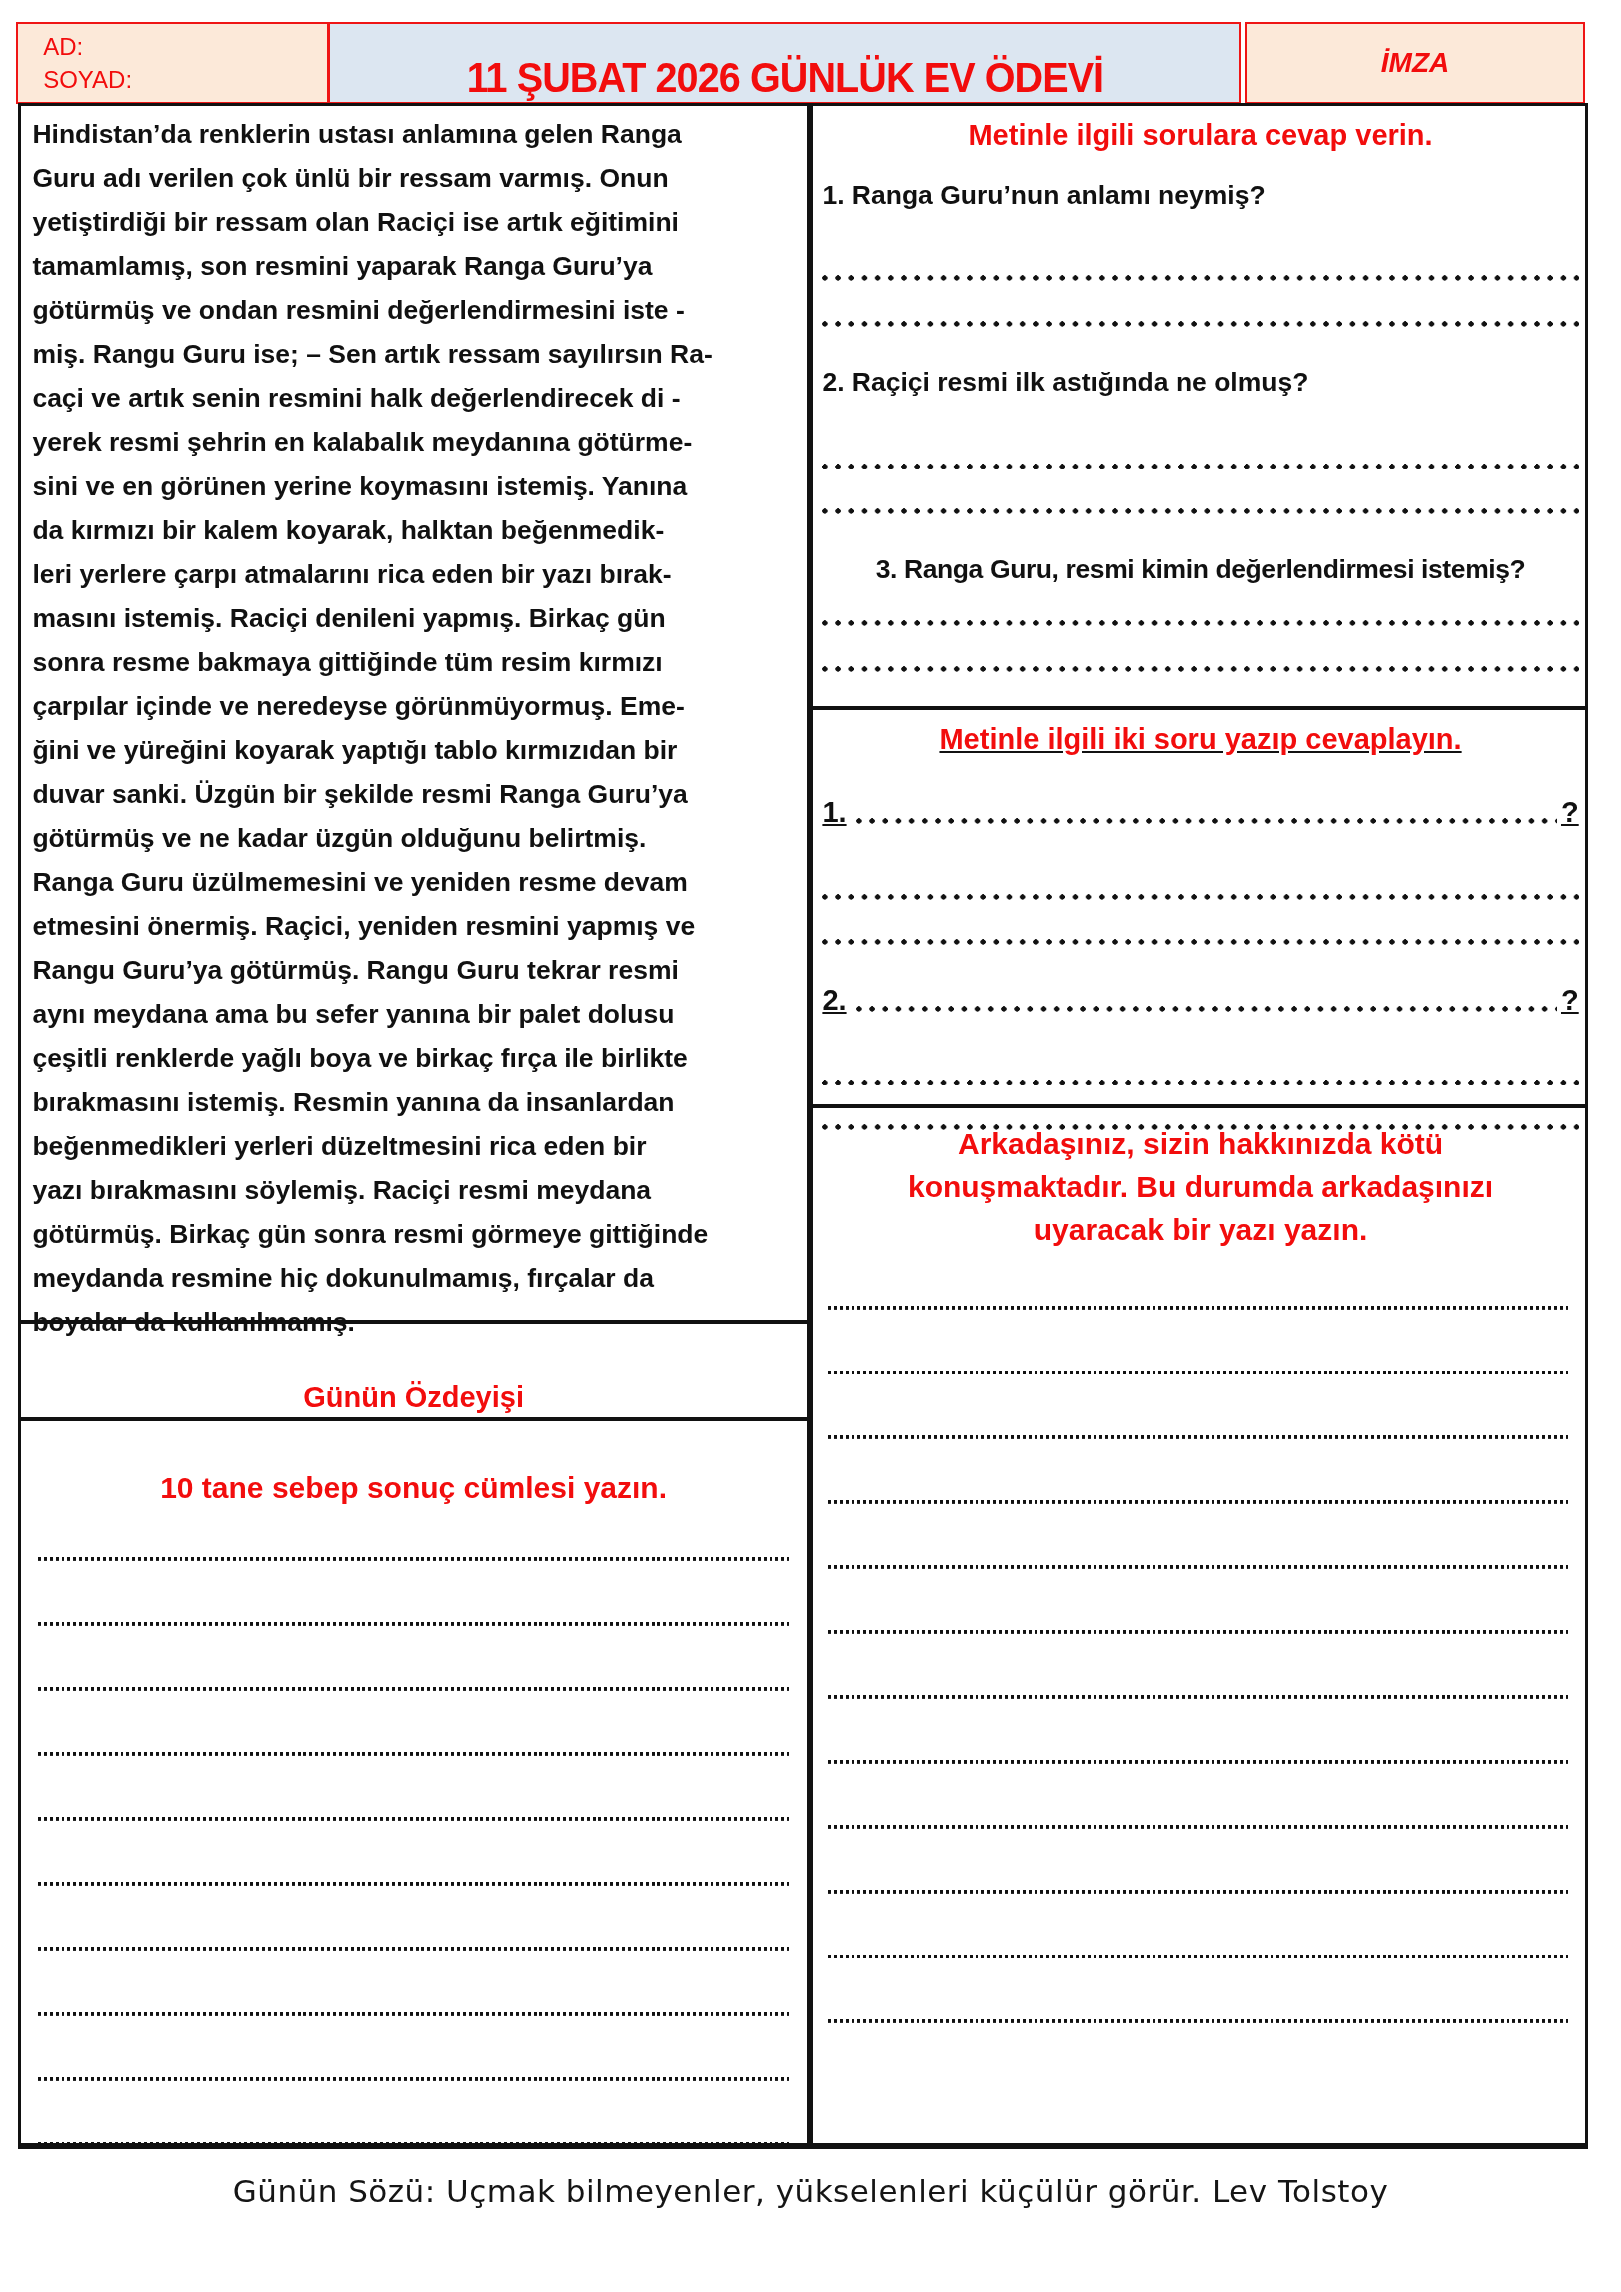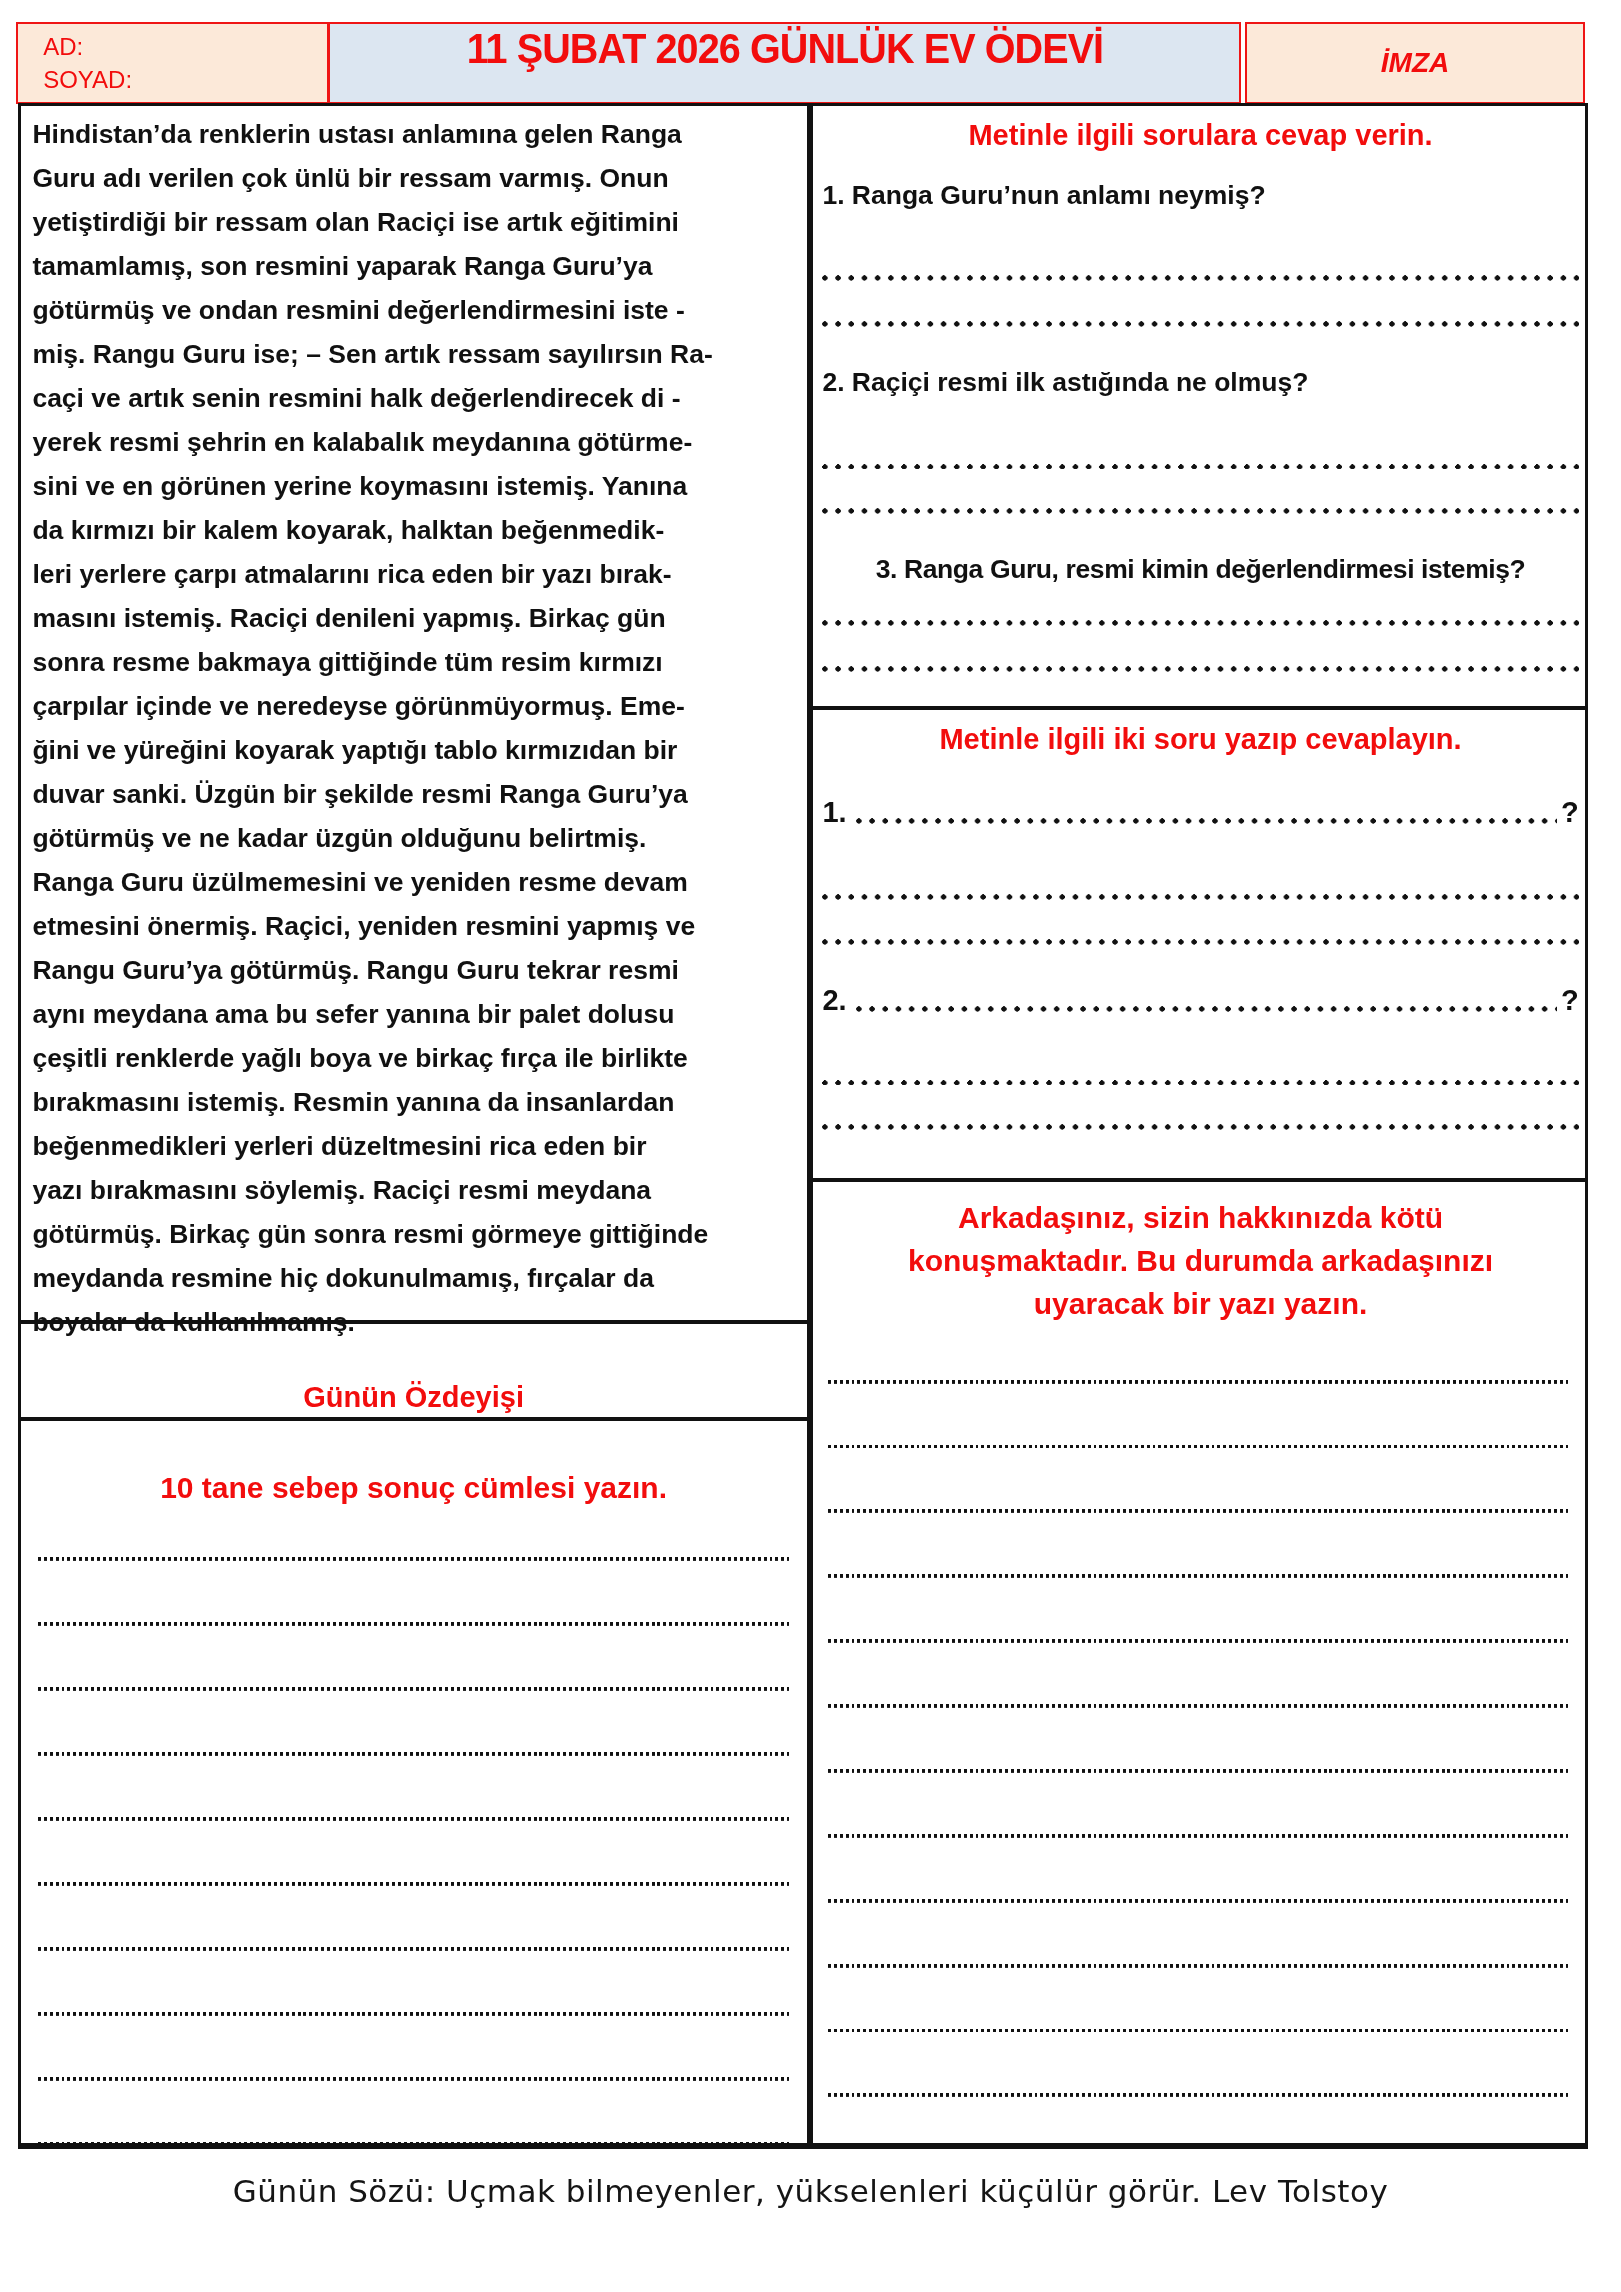--- a/index.html
+++ b/index.html
@@ -10,21 +10,21 @@
   }
   *{box-sizing:border-box;margin:0;padding:0;}
   html,body{background:#fff;}
   body{font-family:"Liberation Sans",sans-serif;color:var(--ink);}
   .page{position:relative;width:1621px;height:2293px;background:#fff;overflow:hidden;}
 
   
   .hdr-box{position:absolute;top:21.6px;height:82px;border:2.9px solid #ef1515;}
   .hdr-name{left:15.7px;width:313px;background:var(--peach);padding:6.9px 0 0 25.5px;}
   .hdr-name .lbl{color:var(--red);font-weight:normal;font-size:24px;line-height:33px;}
-  .hdr-title{left:328px;width:913px;background:var(--blue);display:flex;align-items:flex-start;justify-content:center;}
+  .hdr-title{left:328px;width:913px;background:var(--blue);display:flex;align-items:flex-end;justify-content:center;}
   .hdr-title .t{color:var(--red);font-weight:bold;font-size:43px;letter-spacing:-1px;transform:scaleX(.92);white-space:nowrap;}
   .hdr-imza{left:1245px;width:340px;background:var(--peach);display:flex;align-items:center;justify-content:center;}
   .hdr-imza .t{color:var(--red);font-weight:bold;font-size:28px;font-style:italic;}
 
   
   .frame{position:absolute;left:17.6px;top:103px;width:1570px;height:2046px;border:3.9px solid var(--ink);border-bottom-width:6.9px;display:flex;}
   .col-left{width:792px;border-right:6.9px solid var(--ink);display:flex;flex-direction:column;gap:40px;}
   .col-right{flex:1;display:flex;flex-direction:column;}
 
   
@@ -49,21 +49,21 @@
   .r1 .q{margin-top:22px;}
   .r1 .q.q2{margin-top:37px;}
   .r1 .q.q3{margin-top:37px;letter-spacing:-0.4px;text-align:center;}
   .r1 .dots-round.a1{margin-top:61px;}
   .r1 .dots-round.a2{margin-top:40px;}
   .r1 .dots-round.b1{margin-top:63px;}
   .r1 .dots-round.b2{margin-top:39px;}
   .r1 .dots-round.c1{margin-top:32px;}
   .r1 .dots-round.c2{margin-top:40px;}
 
-  .r2{height:472px;border-bottom:4.9px solid var(--ink);}
+  .r2{height:398px;border-bottom:4.9px solid var(--ink);text-decoration:underline;}
   .r2 .red-h{margin-top:9.8px;}
   .q-row{display:flex;align-items:flex-end;margin-top:35px;}
   .q-row.second{margin-top:37px;}
   .q-row .num,.q-row .qm{font-size:29px;font-weight:bold;line-height:37px;}
   .q-row .leader{flex:1;height:5.9px;margin:0 3.9px 6.9px 9.8px;background-image:radial-gradient(circle at 2.9px 2.9px,var(--ink) 2.5px,transparent 2.8px);background-size:13.2px 5.9px;background-repeat:repeat-x;}
   .r2 .dots-round.a1{margin-top:63px;}
   .r2 .dots-round.a2{margin-top:39px;}
   .r2 .dots-round.b1{margin-top:61px;}
   .r2 .dots-round.b2{margin-top:39px;}
 

